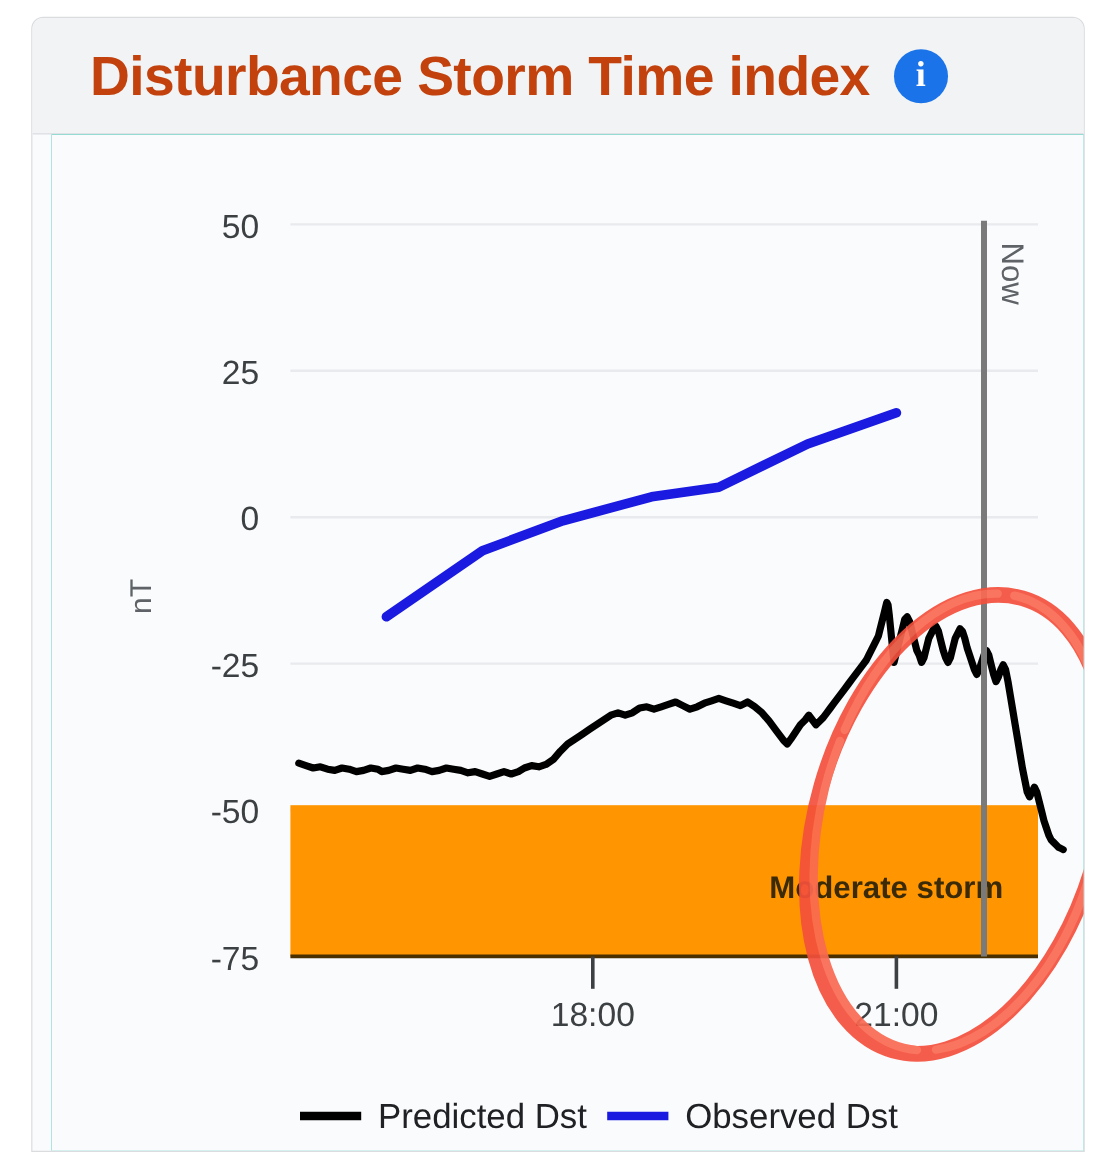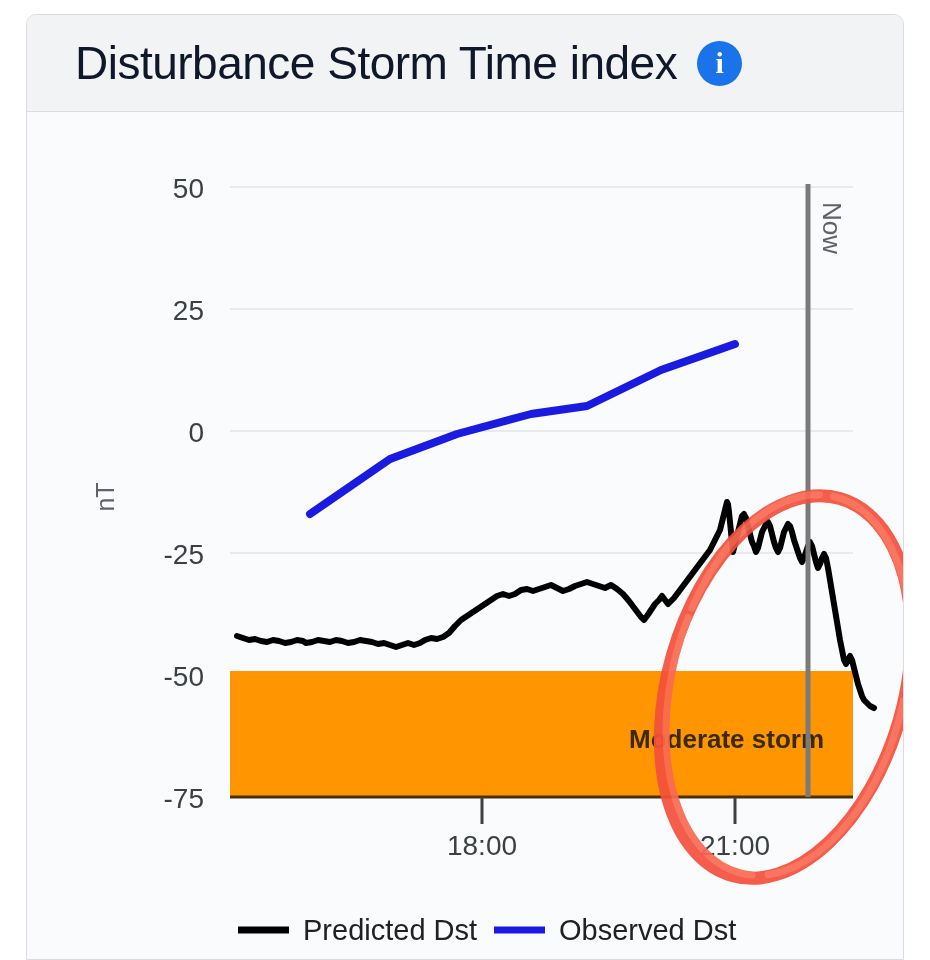--- a/index.html
+++ b/index.html
@@ -35,22 +35,22 @@
     height: 97px;
     background: #f1f3f4;
     border-bottom: 1px solid #dadce0;
     box-sizing: border-box;
     display: flex;
     align-items: center;
     padding-left: 48px;
   }
   .card-title {
     font-size: 46px;
-    font-weight: 400;
-    color: #0f172a;
+    font-weight: 700;
+    color: #c2410c;
     letter-spacing: -0.5px;
     white-space: nowrap;
     line-height: 1;
   }
   .info-icon {
     margin-left: 20px;
     width: 45px;
     height: 45px;
     border-radius: 50%;
     background: #1a73e8;
@@ -58,21 +58,21 @@
     display: inline-flex;
     align-items: center;
     justify-content: center;
     font-size: 30px;
     font-weight: 700;
     font-family: "Liberation Serif", serif;
     flex: none;
   }
   .card-body {
     position: absolute;
-    left: 4px;
+    left: 16px;
     top: 97px;
     width: 100%;
     bottom: 0;
     background: #14b8a6;
   }
   .chart-svg {
     position: absolute;
     left: 0;
     top: 0;
   }

